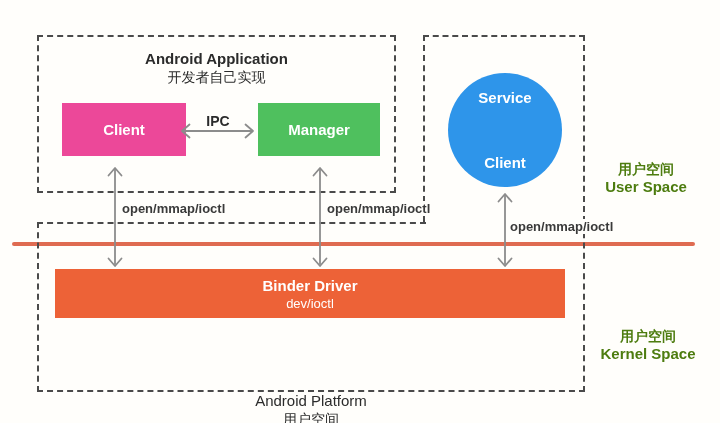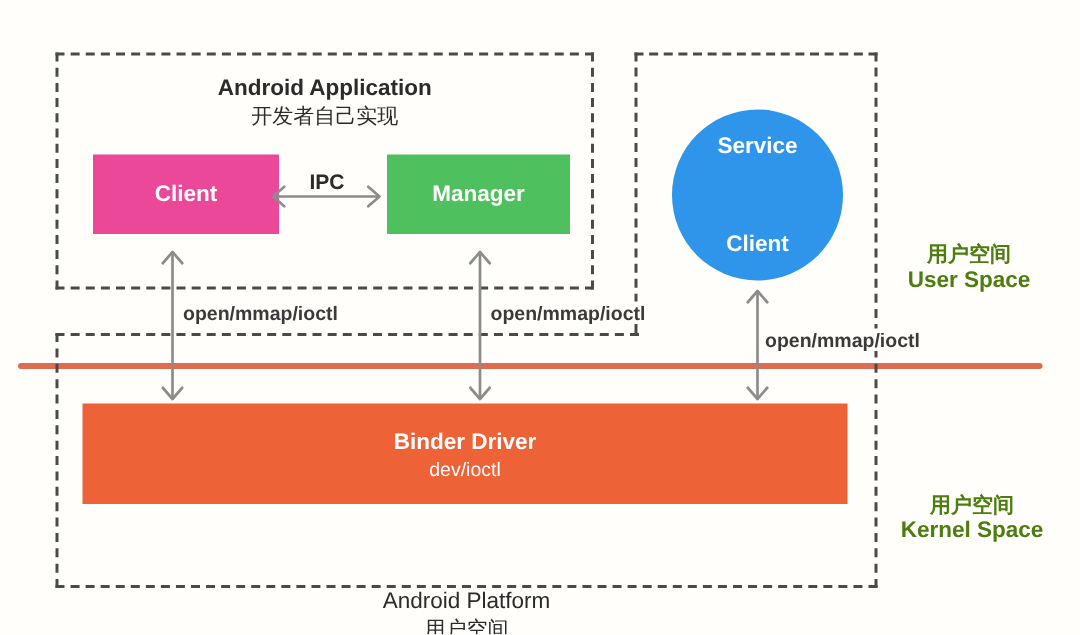--- a/index.html
+++ b/index.html
@@ -57,21 +57,21 @@
   .space-label .en { font-size: 15px; font-weight: bold; line-height: 17px; }
   .user-space   { left: 598px; top: 119px; width: 96px; }
   .kernel-space { left: 598px; top: 286px; width: 100px; }
 
   .red-line {
     position: absolute; left: 12px; top: 242px; width: 683px; height: 4px;
     background: #df6b51; border-radius: 2px; z-index: 1;
   }
 
   .binder-box {
-    position: absolute; left: 55px; top: 269px; width: 510px; height: 67px;
+    position: absolute; left: 55px; top: 269px; width: 510px; height: 49px;
     background: #ed6237; color: #fff; z-index: 3;
     display: flex; flex-direction: column; align-items: center; justify-content: center;
   }
   .binder-title { font-size: 15px; font-weight: bold; line-height: 19px; }
   .binder-subtitle { font-size: 13px; line-height: 17px; }
 
   .platform-head { position: absolute; left: 37px; top: 347px; width: 548px; text-align: center; z-index: 3; }
   .platform-title { font-size: 15px; font-weight: normal; color: #2b2b2b; line-height: 18px; margin-top: 45px; }
   .platform-subtitle { font-size: 14px; color: #2b2b2b; line-height: 19px; }
 

